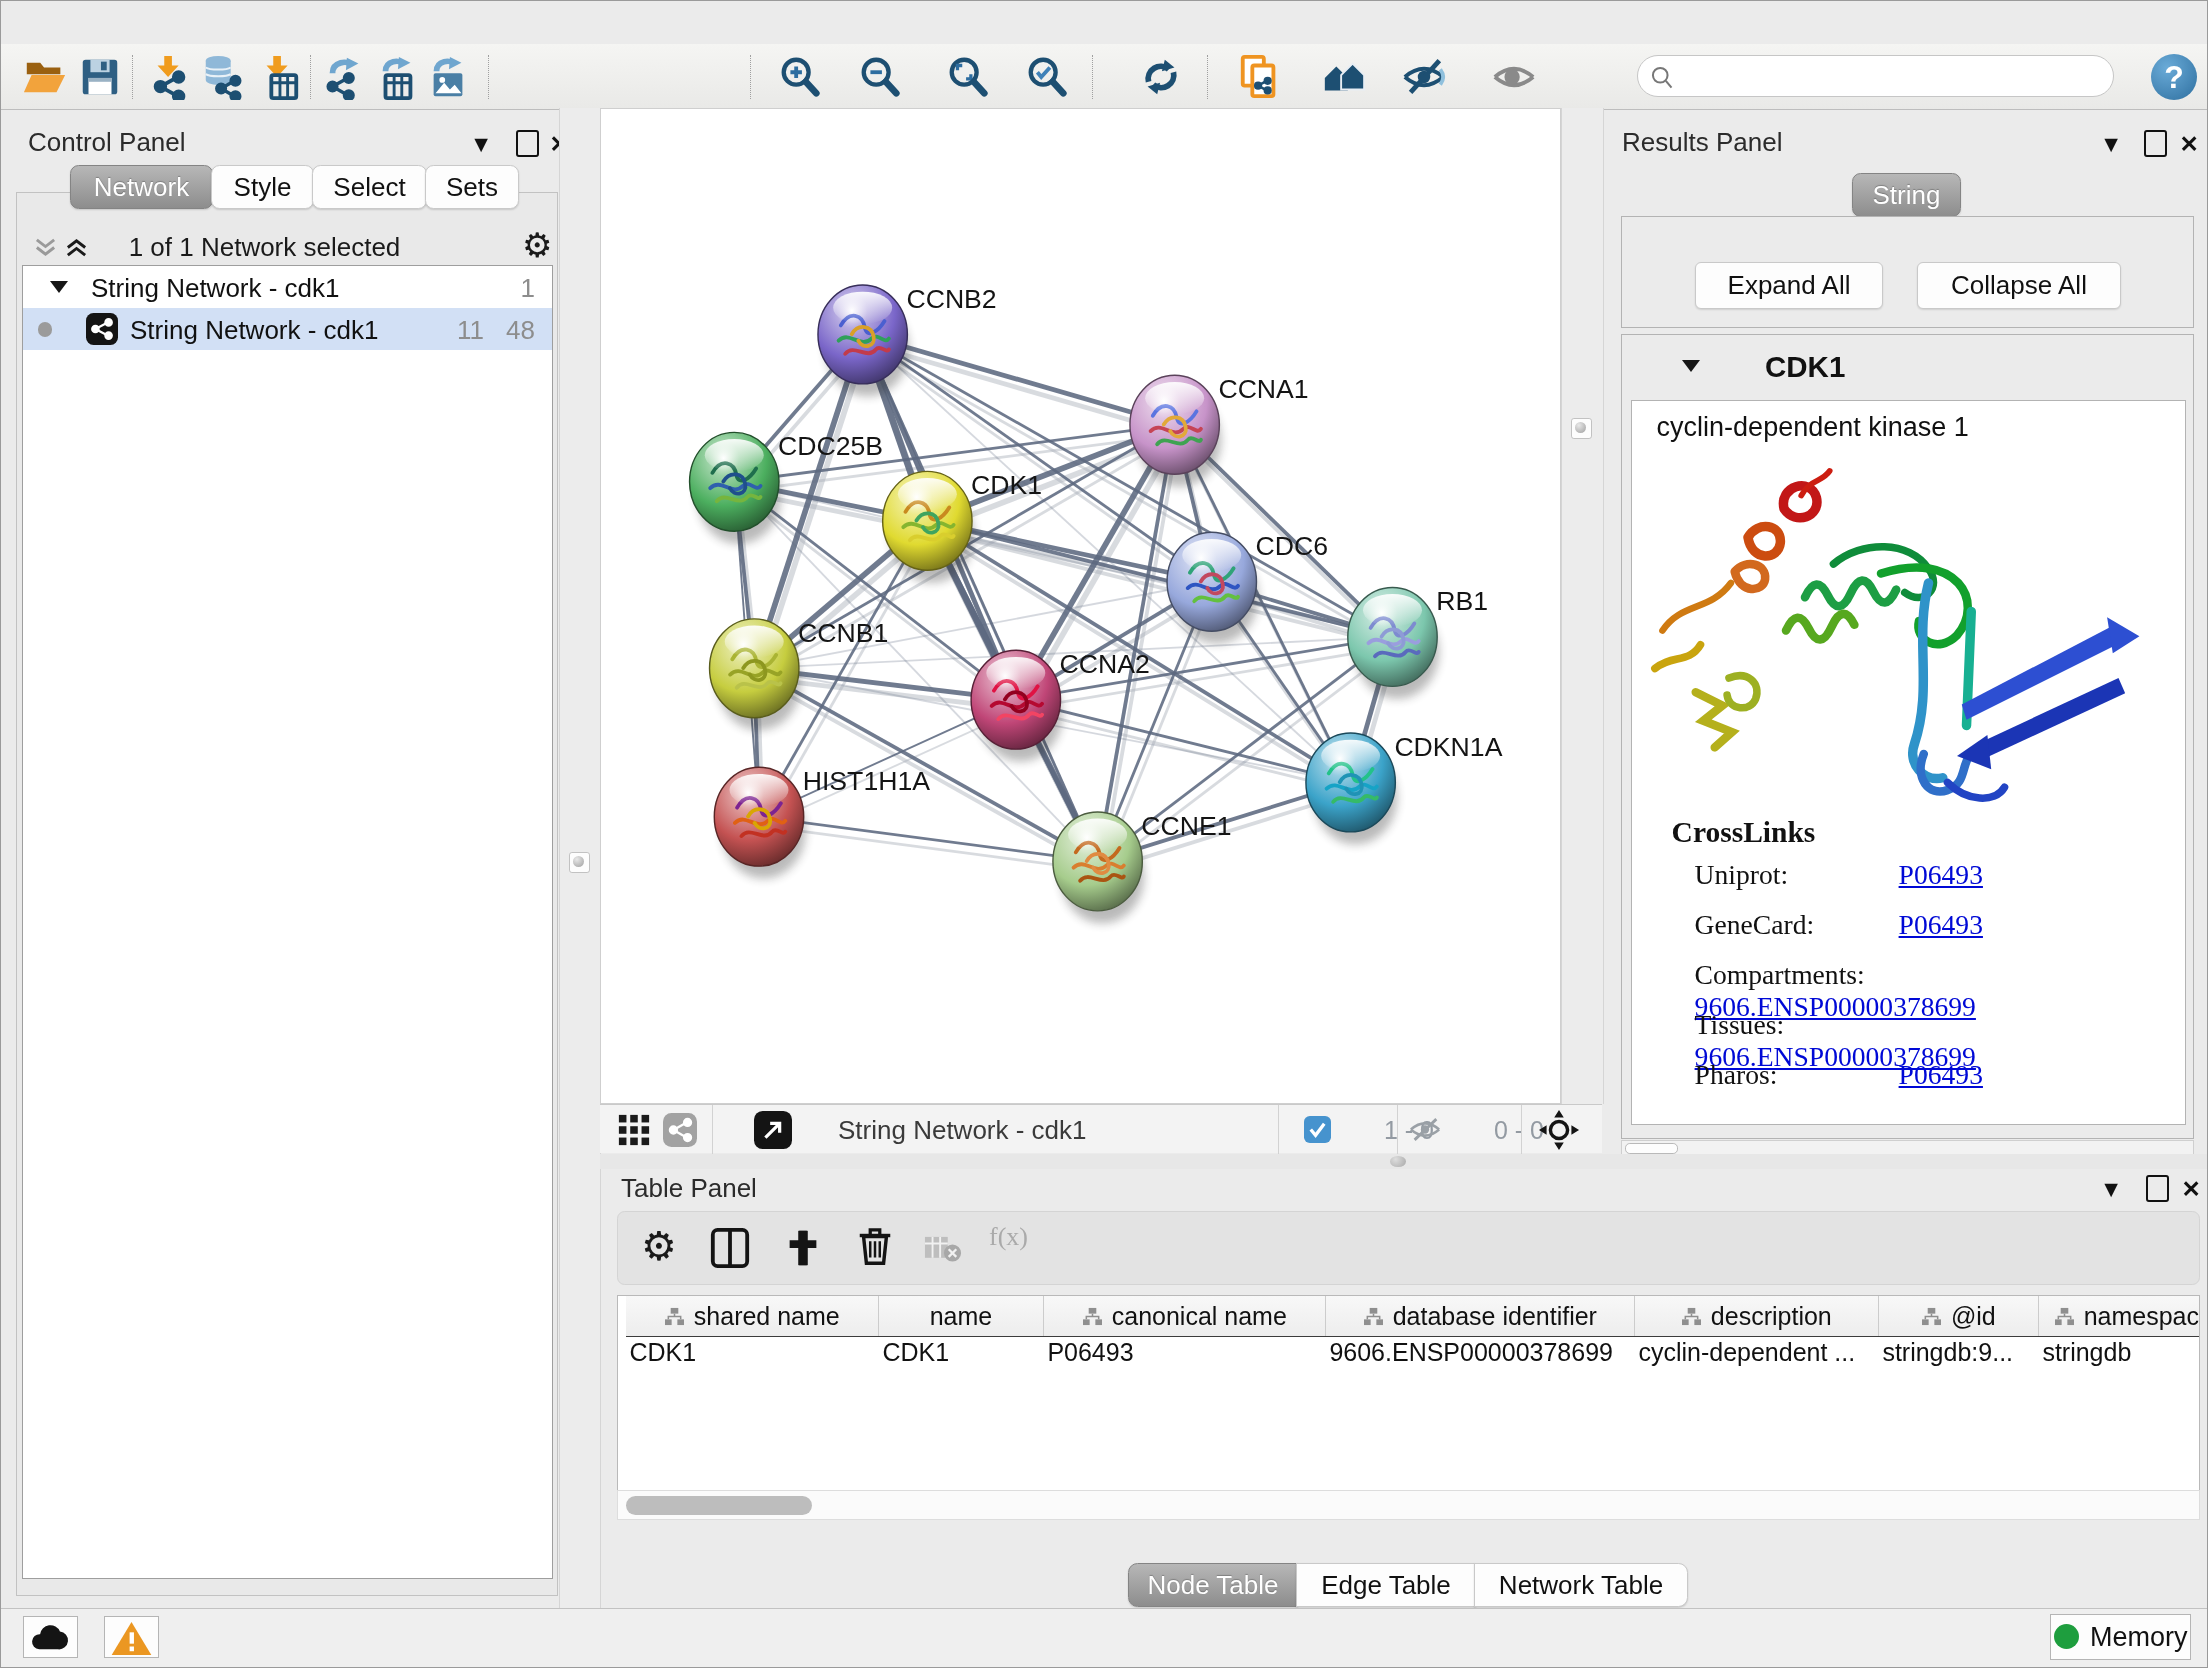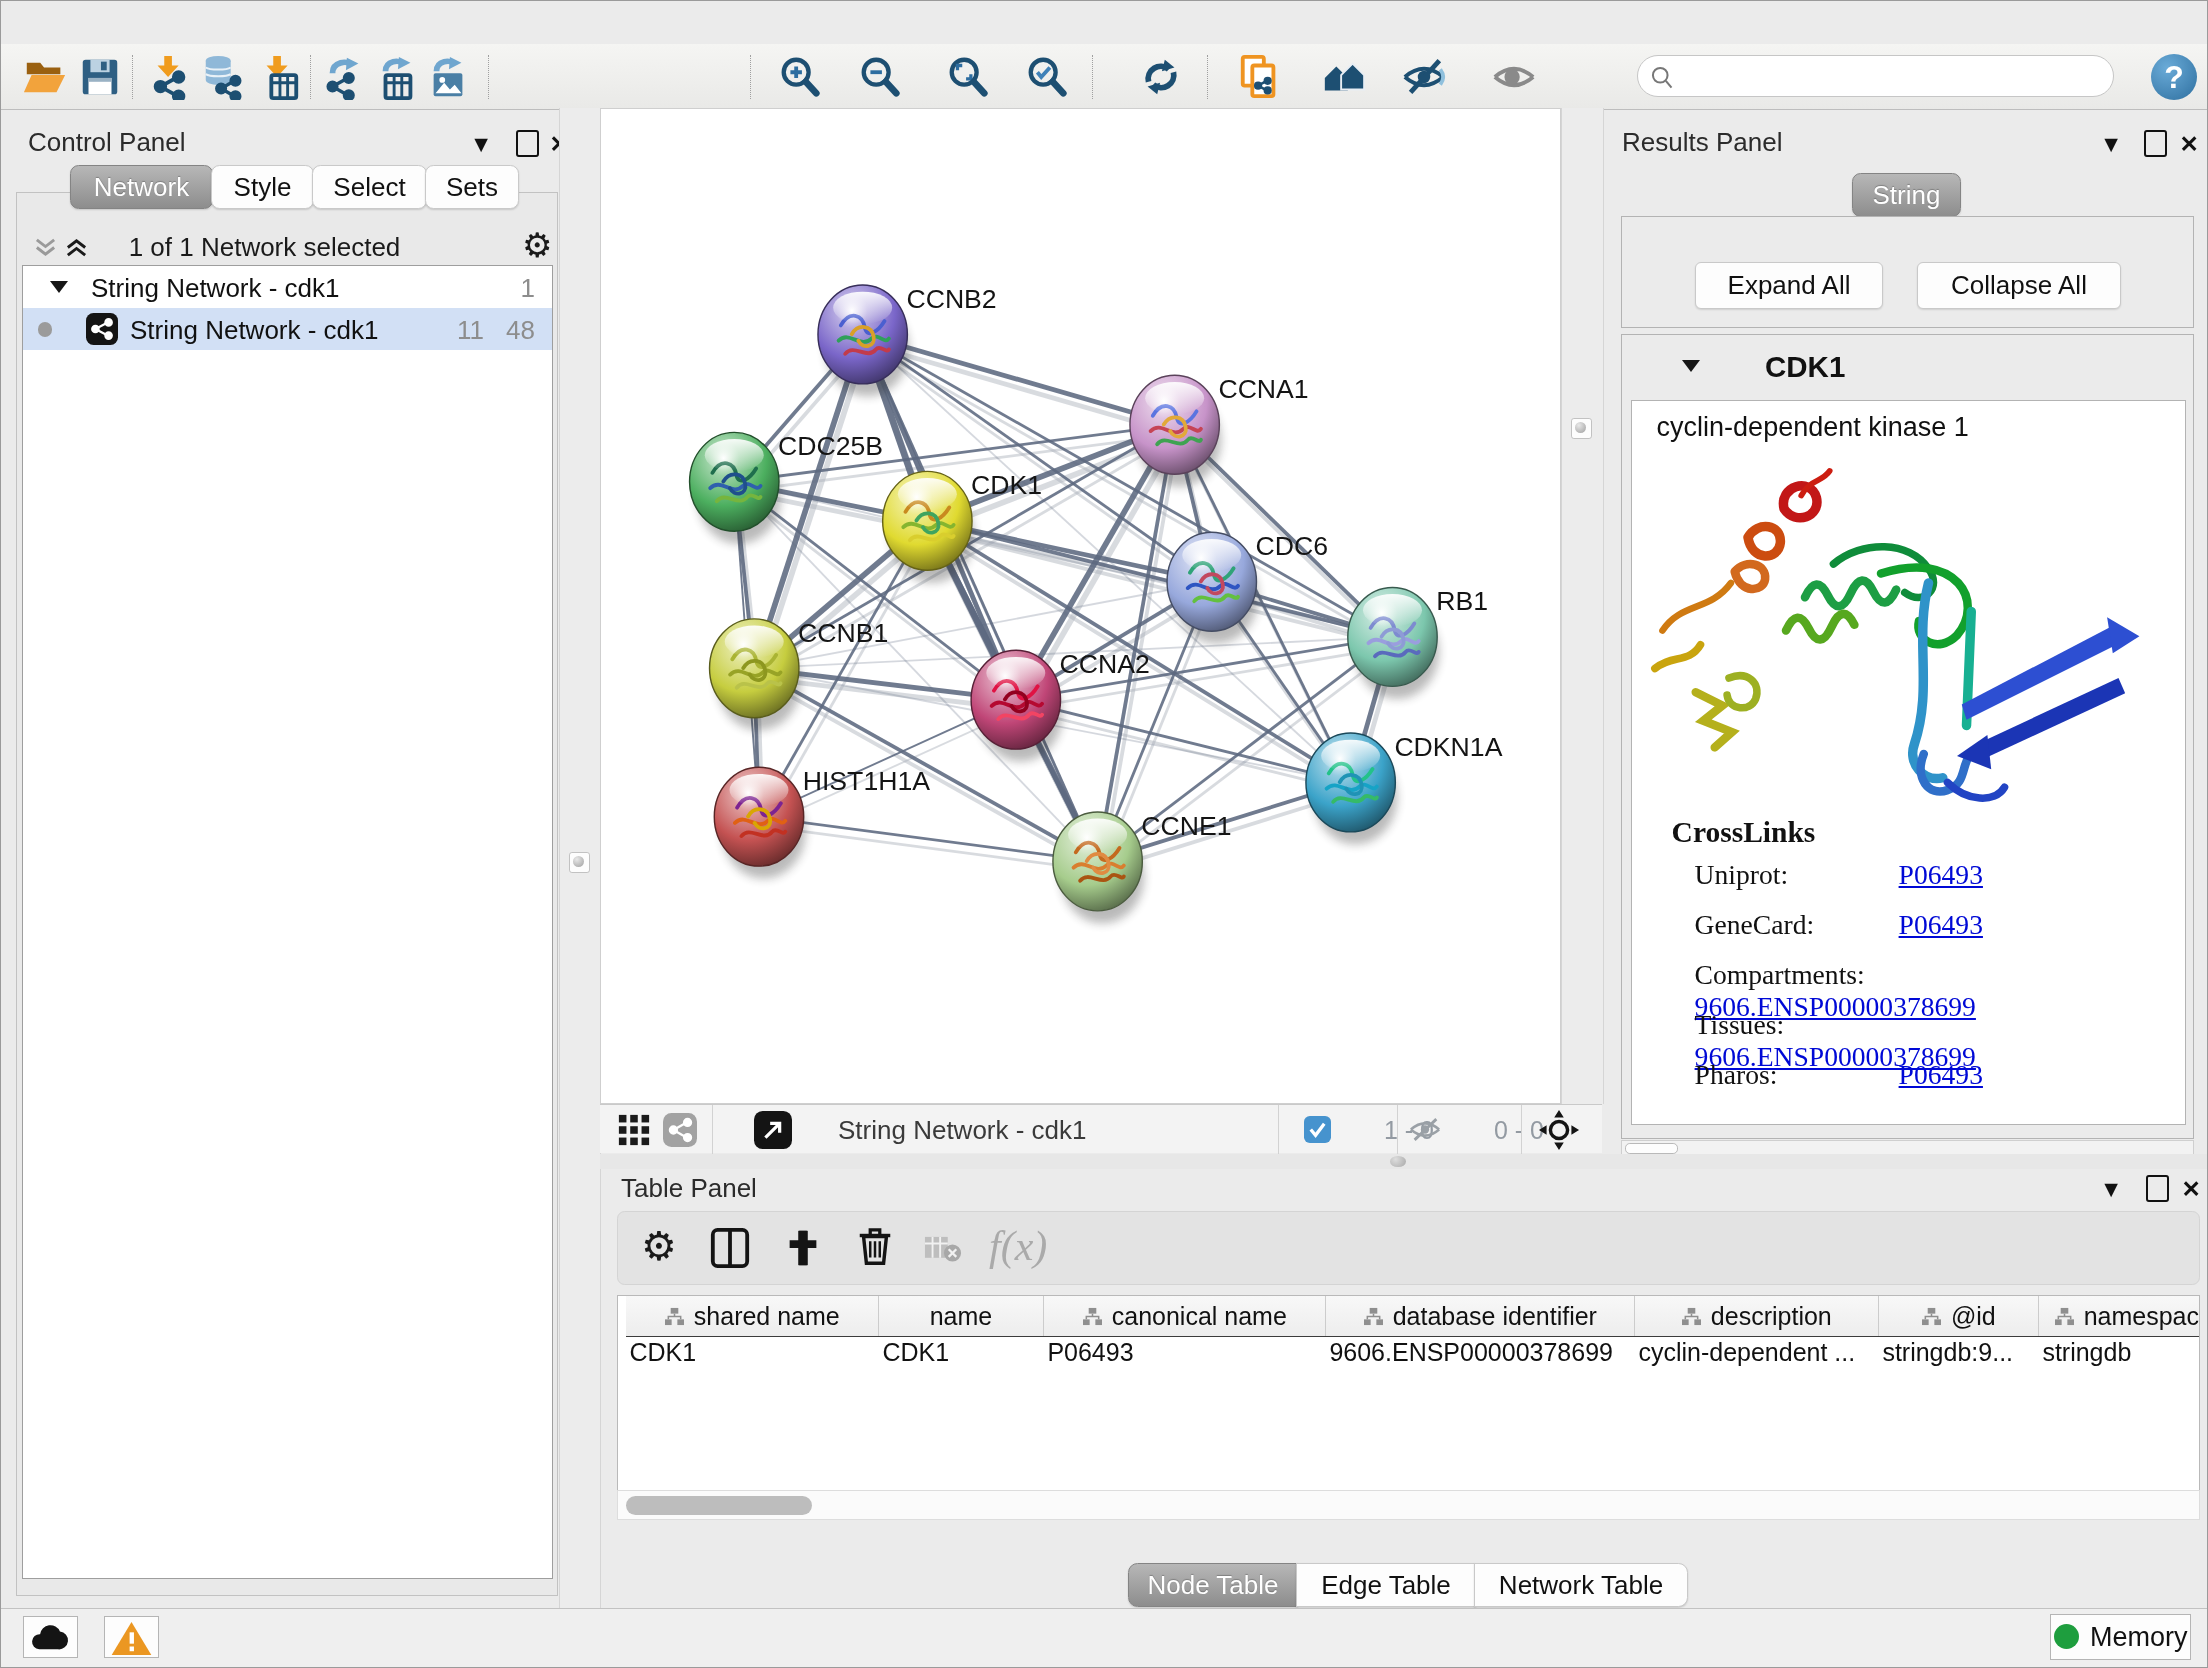--- a/index.html
+++ b/index.html
@@ -710,21 +710,21 @@
         </svg>
     </span>
     <span class="abs" style="left:306px;top:23px;opacity:.5">
       <svg width="38" height="28.5" viewBox="0 0 40 30">
           <rect x="1" y="2" width="24" height="22" fill="#9a9a9a"></rect>
           <path d="M1 9h24M9 2v22M17 2v22" stroke="#fff" stroke-width="2"></path>
           <circle cx="30" cy="19" r="9" fill="#6f6f6f"></circle>
           <path d="M26 15l8 8M34 15l-8 8" stroke="#fff" stroke-width="2.4"></path>
         </svg>
     </span>
-    <span class="abs" style="left:371px;top:9.5px;font-size:42px;color:#aaa;font-family:'Liberation Serif',serif;font-style:italic">f(x)</span>
+    <span class="abs" style="left:371px;top:9.5px;font-size:26px;color:#aaa;font-family:'Liberation Serif',serif;">f(x)</span>
   </div>
 
   <div class="table">
     <div class="thead" id="thead">
         <div class="th" style="width: 253px;">
           <svg width="21" height="19" viewBox="0 0 22 20">
             <rect x="7" y="1" width="8" height="6" fill="#8f8f8f"></rect>
             <rect x="1" y="13" width="7" height="6" fill="#8f8f8f"></rect>
             <rect x="14" y="13" width="7" height="6" fill="#8f8f8f"></rect>
             <path d="M11 7v3M4.5 13v-3h13v3" stroke="#8f8f8f" stroke-width="1.6" fill="none"></path>

